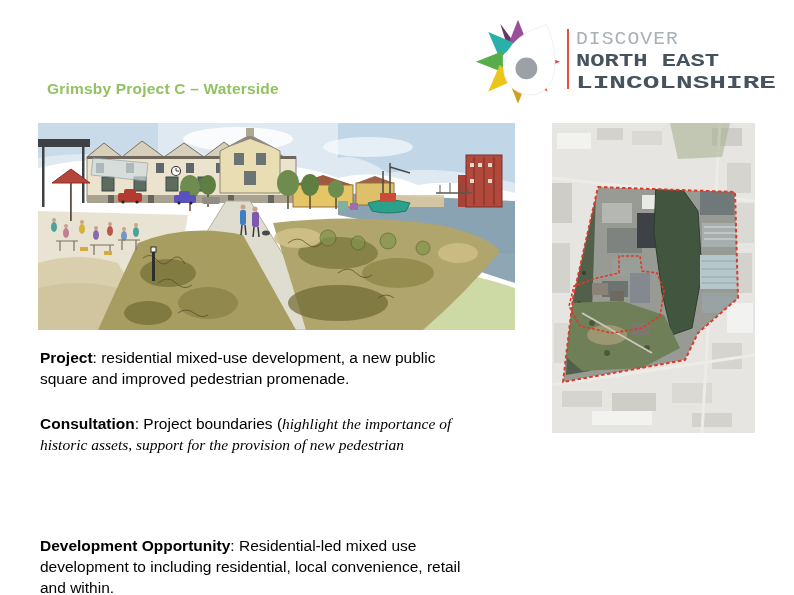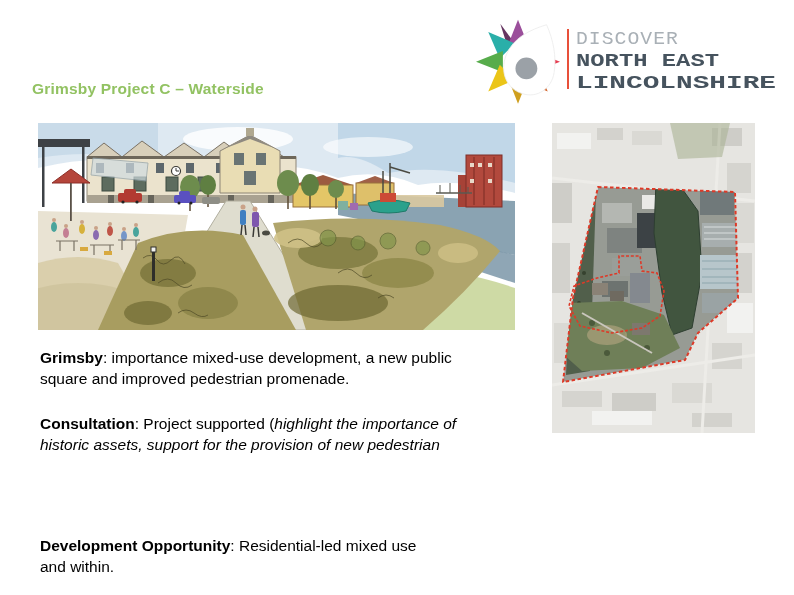--- a/index.html
+++ b/index.html
@@ -1,30 +1,30 @@
 <!DOCTYPE html>
 <html><head>
 <meta charset="utf-8">
 <style>
   html,body{margin:0;padding:0;background:#fff;}
   .slide{position:relative;width:794px;height:595px;background:#ffffff;overflow:hidden;
          font-family:"Liberation Sans",sans-serif;}
-  .page-title{position:absolute;left:32px;top:80px;font-size:15.5px;font-weight:bold;
+  .page-title{position:absolute;left:47px;top:80px;font-size:15.5px;font-weight:bold;
               color:#92c262;letter-spacing:.2px;white-space:nowrap;}
   .logo{position:absolute;left:476px;top:14px;width:301px;height:104px;font-family:Liberation Mono, monospace;}
   .logo-star{position:absolute;left:0;top:2px;width:84px;height:88px;}
   .logo-divider{position:absolute;left:91px;top:15px;width:2px;height:60px;background:#e8503a;}
   .logo-textwrap{position:absolute;left:99px;top:14px;width:202px;height:64px;}
   .figure{position:absolute;}
   .fig-illustration{left:38px;top:123px;width:477px;height:207px;}
   .fig-map{left:552px;top:123px;width:203px;height:310px;}
   .para{position:absolute;left:40px;font-size:15.5px;line-height:21px;color:#000;}
   .pline{white-space:nowrap;}
   .b{font-weight:bold;}
-  .i{font-style:italic;}
+  .i{font-style:italic;font-family:Liberation Serif, serif;}
   .para-vision{top:347px;}
   .para-consultation{top:413px;}
   .para-development{top:535px;}
 </style>
 </head>
 <body>
 
 <div class="slide">
 
   <div class="page-title">Grimsby Project C – Waterside</div>
@@ -314,27 +314,28 @@
       <path d="M30 190 L100 230" stroke="#c9c6bd" stroke-width="2"></path>
       <rect x="80" y="200" width="18" height="12" fill="#7d786e"></rect>
     </g>
 
     <path d="M67 150 V133 H88 L90 148 L105 150 L112 168 L108 193 L90 205 L60 210 L28 203 L17 183 L22 163 L45 155 Z" fill="none" stroke-width="1.6" stroke-dasharray="3 1.8" stroke="#dd3a28"></path>
 
     <polygon points="46,64 183,69 186,175 146,210 133,237 11,259 21,175" fill="none" stroke-width="2" stroke-dasharray="3.5 2.5" stroke-linejoin="round" stroke="#dd3a28"></polygon>
   </svg>
 
   <div class="para para-vision">
-    <div class="pline"><span class="b">Grimsby</span><span>: importance mixed-use development, a new public</span></div>
+    <div class="pline"><span class="b">Project</span><span>: residential mixed-use development, a new public</span></div>
     <div class="pline"><span>square and improved pedestrian promenade.</span></div>
   </div>
 
   <div class="para para-consultation">
-    <div class="pline"><span class="b">Consultation</span><span>: Project supported (</span><span class="i">highlight the importance of</span></div>
+    <div class="pline"><span class="b">Consultation</span><span>: Project boundaries (</span><span class="i">highlight the importance of</span></div>
     <div class="pline"><span class="i">historic assets, support for the provision of new pedestrian</span></div>
   </div>
 
   <div class="para para-development">
     <div class="pline"><span class="b">Development Opportunity</span><span>: Residential-led mixed use</span></div>
+    <div class="pline"><span>development to including residential, local convenience, retail</span></div>
     <div class="pline"><span>and within.</span></div>
   </div>
 
 </div>
 
 </body></html>

